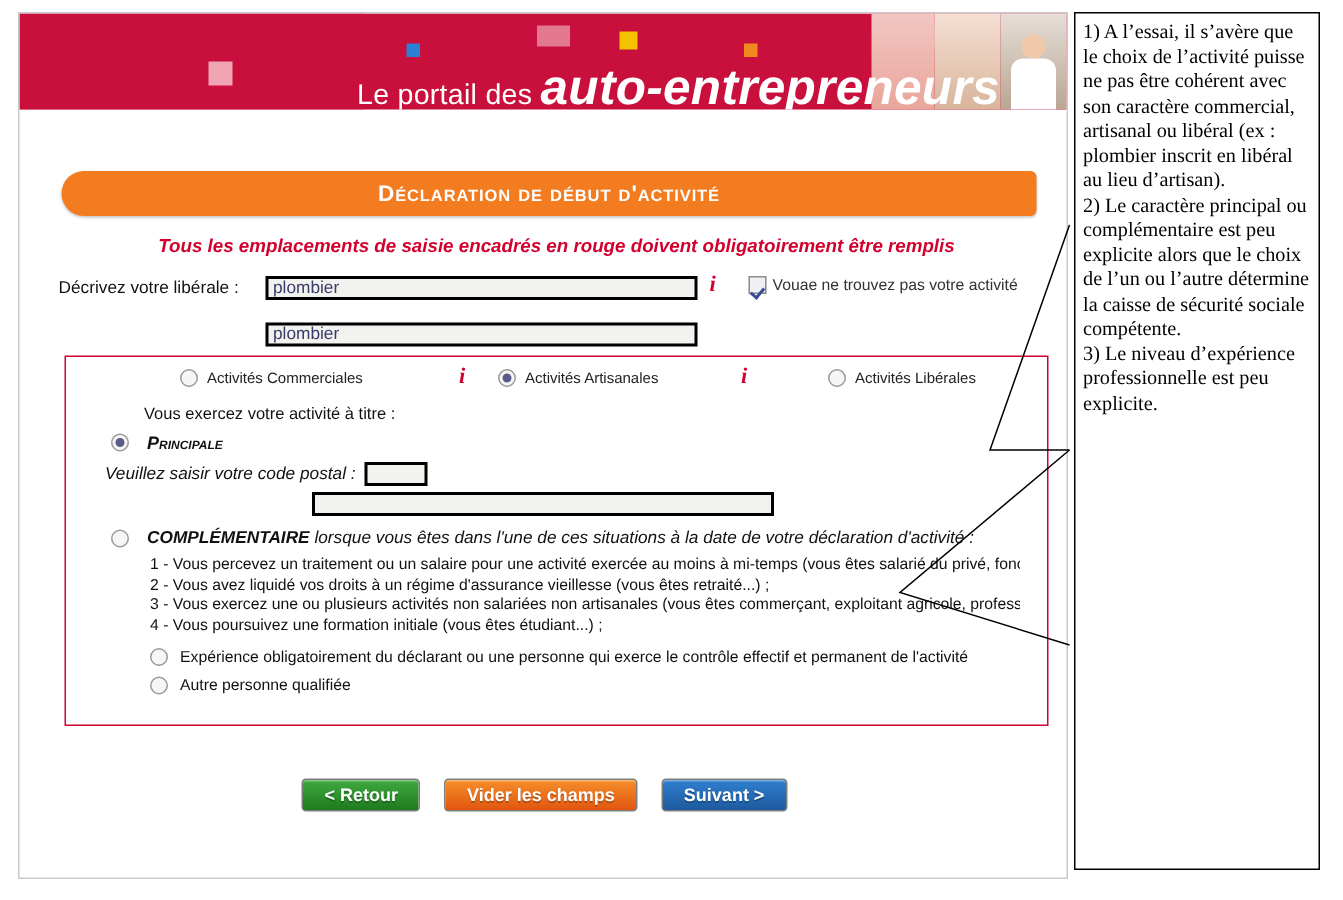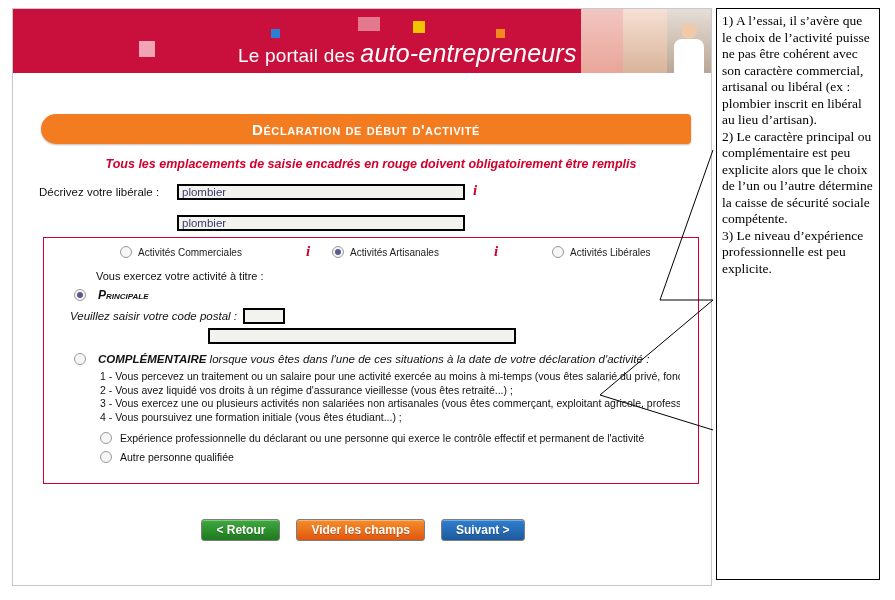--- a/index.html
+++ b/index.html
@@ -40,22 +40,22 @@
   #banner .title {
     position: absolute;
     left: 225px; top: 30px;
     color: #ffffff;
     font-size: 19px;
     letter-spacing: .2px;
     white-space: nowrap;
   }
   #banner .title .em {
     font-style: italic;
-    font-weight: normal;
-    font-size: 25px;
+    font-weight: bold;
+    font-size: 33px;
     font-family: "Liberation Sans", sans-serif;
   }
   
   .sq { position: absolute; }
   .sq.blue   { background:#2b7fd4; }
   .sq.yellow { background:#f4c400; }
   .sq.orange { background:#f08a1e; }
   .sq.pink   { background:#e4788f; }
   .sq.ltpink { background:#f0a4b4; }
 
@@ -328,20 +328,24 @@
     </div>
 
     <div id="titlebar">Déclaration de début d'activité</div>
 
     <div id="instruction">Tous les emplacements de saisie encadrés en rouge doivent obligatoirement être remplis</div>
 
     <div id="desc-row">
       <div class="lbl">Décrivez votre libérale :</div>
       <input id="desc-input" class="field" value="plombier" style="">
       <span class="info-i i1">i</span>
+      <label class="cbwrap">
+        <span class="cbox checked"></span>
+        <span class="cbtext">Vouae ne trouvez pas votre activité</span>
+      </label>
     </div>
 
     <input id="desc-input2" class="field" value="plombier" style="">
 
     <div id="section">
 
       <div id="family">
         <label class="opt o1">
           <span class="radio"></span>
           <span class="txt">Activités Commerciales</span>
@@ -380,21 +384,21 @@
       <div id="comp-list">
         <div>1 - Vous percevez un traitement ou un salaire pour une activité exercée au moins à mi-temps (vous êtes salarié du privé, fonctionnaire...) ;</div>
         <div>2 - Vous avez liquidé vos droits à un régime d'assurance vieillesse (vous êtes retraité...) ;</div>
         <div>3 - Vous exercez une ou plusieurs activités non salariées non artisanales (vous êtes commerçant, exploitant agricole, profession libérale...) ;</div>
         <div>4 - Vous poursuivez une formation initiale (vous êtes étudiant...) ;</div>
       </div>
 
       <div id="qual-list">
         <label class="q">
           <span class="radio"></span>
-          <span>Expérience professionnelle du déclarant ou une personne qui exerce le contrôle effectif et permanent de l'activité</span>
+          <span>Expérience obligatoirement du déclarant ou une personne qui exerce le contrôle effectif et permanent de l'activité</span>
         </label>
         <label class="q">
           <span class="radio"></span>
           <span>Autre personne qualifiée</span>
         </label>
       </div>
     </div>
 
     <div id="buttons">
       <button class="btn green">&lt; Retour</button>

